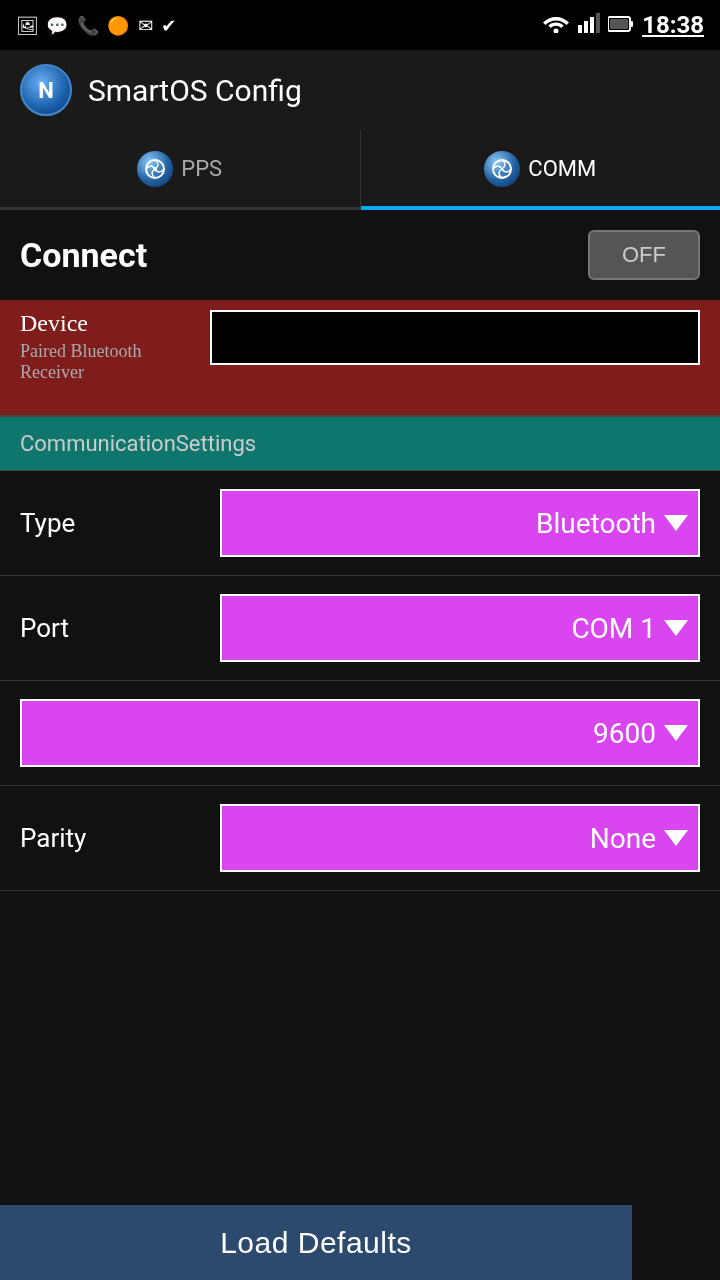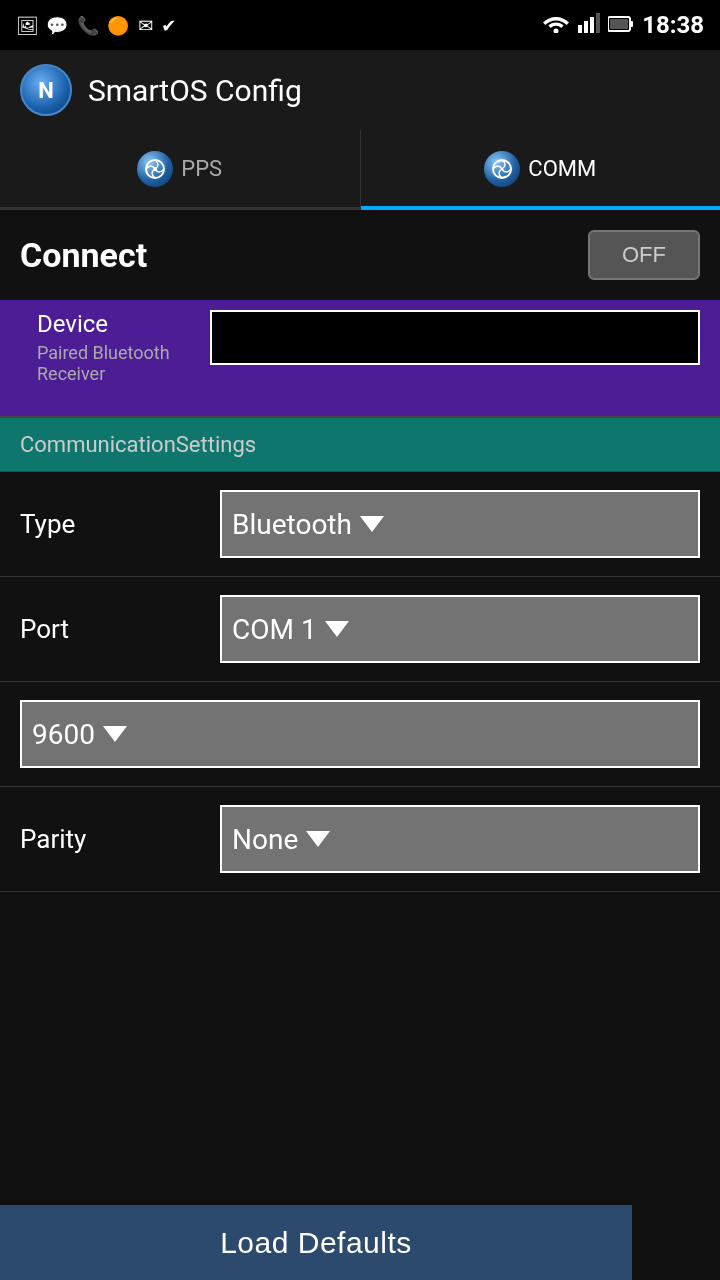--- a/index.html
+++ b/index.html
@@ -27,20 +27,21 @@
     .status-icons-left {
       display: flex;
       align-items: center;
       gap: 8px;
       flex: 1;
     }
     .status-icons-right {
       display: flex;
       align-items: center;
       gap: 8px;
+      text-decoration: underline;
     }
     .status-time {
       font-size: 24px;
       font-weight: bold;
       color: #fff;
     }
     .status-icon {
       font-size: 18px;
       color: #fff;
     }
@@ -149,22 +150,23 @@
       color: #ccc;
       border: 2px solid #777;
       border-radius: 6px;
       padding: 10px 32px;
       font-size: 22px;
       cursor: pointer;
     }
 
     
     .device-section {
-      padding: 10px 20px 16px 37px;
-      background: #4c1d95;
+      padding: 10px 20px 16px 20px;
+      background: #7f1d1d;
+      font-family: Liberation Serif, serif;
     }
     .device-label {
       font-size: 24px;
       color: #fff;
       margin-bottom: 4px;
     }
     .device-sublabel {
       font-size: 18px;
       color: #aaa;
       margin-bottom: 16px;
@@ -217,24 +219,24 @@
     }
     .setting-label {
       font-size: 26px;
       color: #fff;
       flex: 0 0 200px;
     }
     .setting-dropdown {
       flex: 1;
       height: 68px;
       border: 2px solid #fff;
-      background: #737373;
-      display: flex;
-      align-items: center;
-      justify-content: flex-start;
+      background: #d946ef;
+      display: flex;
+      align-items: center;
+      justify-content: flex-end;
       padding: 0 10px;
       position: relative;
       cursor: pointer;
     }
     .setting-value {
       font-size: 28px;
       color: #fff;
       margin-right: 8px;
     }
     .dropdown-arrow {

